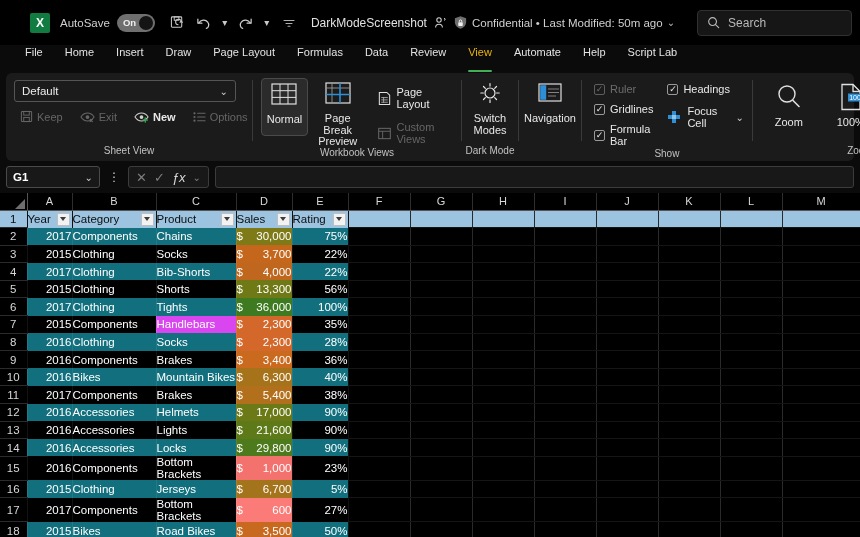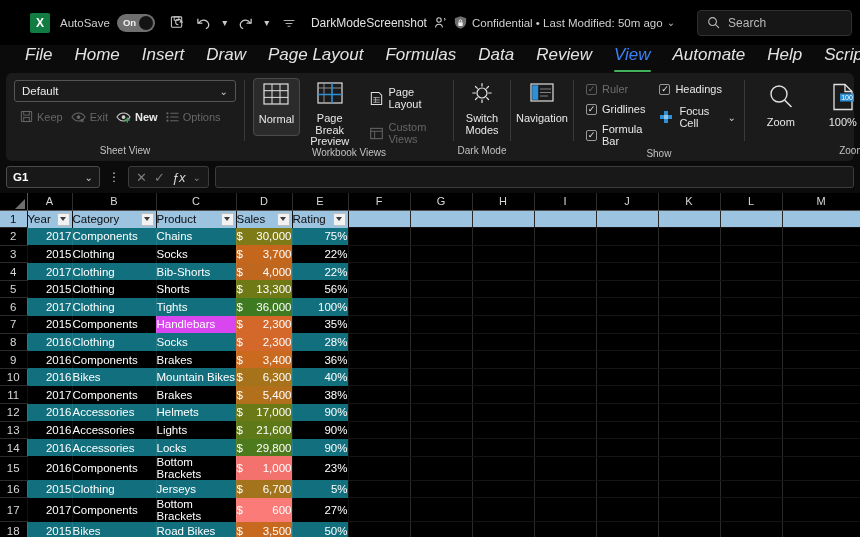--- a/index.html
+++ b/index.html
@@ -22,22 +22,22 @@
   .tb-icon{ width:26px; height:26px; display:flex; align-items:center; justify-content:center; color:#c9c9c9; font-size:14px; }
   .tb-icon.sm{ width:16px; font-size:10px; }
   .doc-title{ font-size:12px; color:#e2e2e2; margin:0 6px 0 14px; }
   .sens{ display:flex; align-items:center; gap:4px; font-size:11.5px; color:#cfcfcf; margin-left:4px;}
   .searchbox{ margin-left:22px; flex:1; height:26px; background:#161616; border:1px solid #303030; border-radius:4px;
               display:flex; align-items:center; padding:0 9px; gap:8px; max-width:420px;}
   .searchbox .ph{ font-size:12px; color:#b9b9b9; }
 
   
   .tabs{ height:28px; background:#0b0b0b; display:flex; align-items:flex-end; padding-left:14px; gap:0; flex:0 0 28px;}
-  .tab{ font-size:17px; color:#e3e3e3; padding:3px 11px 8px; position:relative; white-space:nowrap;font-style:italic; }
-  .tab.active{ color:#3b82f6; }
+  .tab{ font-size:11px; color:#e3e3e3; padding:3px 11px 15px; position:relative; white-space:nowrap; }
+  .tab.active{ color:#eab308; }
   .tab.active::after{ content:""; position:absolute; left:11px; right:11px; bottom:1px; height:2px; background:#41b058; border-radius:1px;}
 
   
   .ribbon{ height:88px; background:#1b1b1b; border-radius:6px; margin:0 6px; display:flex; flex:0 0 88px; position:relative;}
   .grp{ display:flex; flex-direction:column; justify-content:space-between; padding:5px 0 2px; position:relative; height:88px;}
   .grp .body{ display:flex; align-items:flex-start; padding:0 8px; flex:1; }
   .grp .gname{ text-align:center; font-size:10px; color:#c2c2c2; padding-bottom:3px; }
   .sep{ width:1px; background:#3a3a3a; margin:7px 0 20px; flex:0 0 1px; }
 
   .bigbtn{ width:56px; display:flex; flex-direction:column; align-items:center; gap:2px; padding:3px 2px; border-radius:4px;}
@@ -180,21 +180,21 @@
   </div>
 
   <div class="ribbon">
 
     <div class="grp" style="width:246px">
       <div class="body" style="flex-direction:column;align-items:flex-start;gap:6px;padding-top:2px;">
         <div class="viewsel">
           <span>Default</span>
           <span style="font-size:10px;color:#d0d0d0;">⌄</span>
         </div>
-        <div style="display:flex;padding-left:2px;">
+        <div style="display:flex;gap:9px;padding-left:2px;">
           <div class="smallbtn off">
             <span style="display:flex;">
               <svg width="13" height="13" viewBox="0 0 14 14">
                   <rect x="1.5" y="1.5" width="11" height="11" rx="1" fill="none" stroke="#666" stroke-width="1.1"></rect>
                   <rect x="4" y="1.5" width="6" height="4" fill="none" stroke="#666" stroke-width="1"></rect>
                   <rect x="4" y="8" width="6" height="4.5" fill="none" stroke="#666" stroke-width="1"></rect>
                 </svg>
             </span>
             <span>Keep</span>
           </div>

